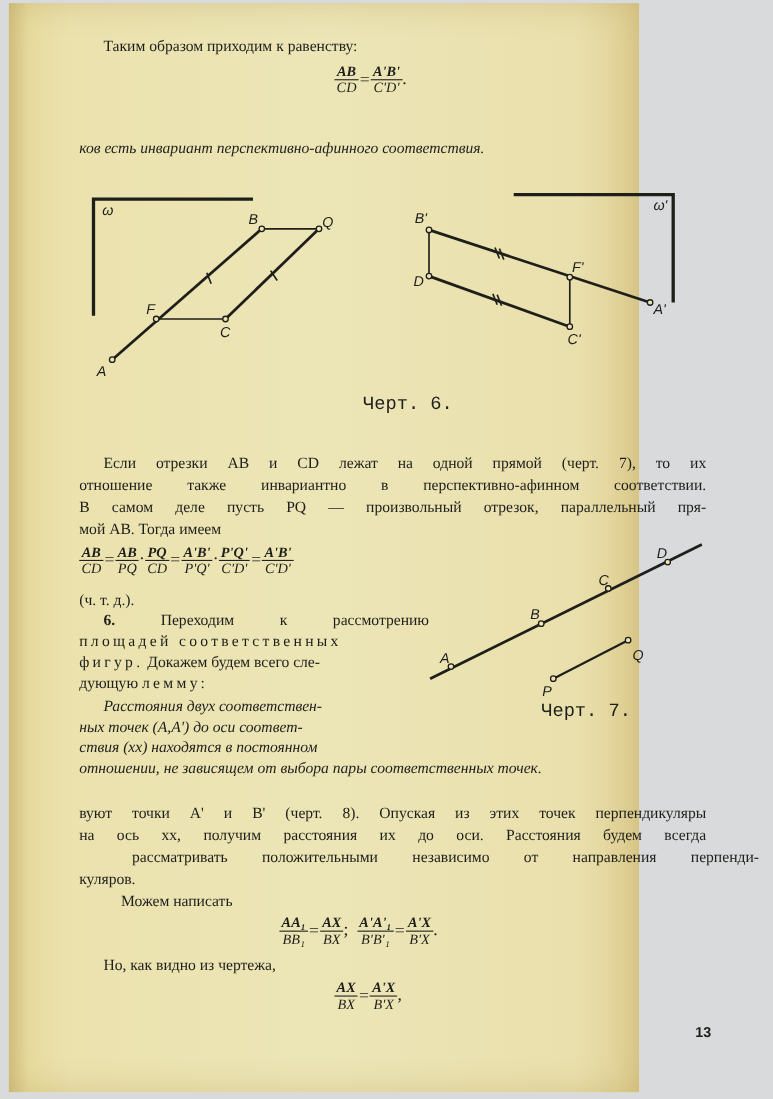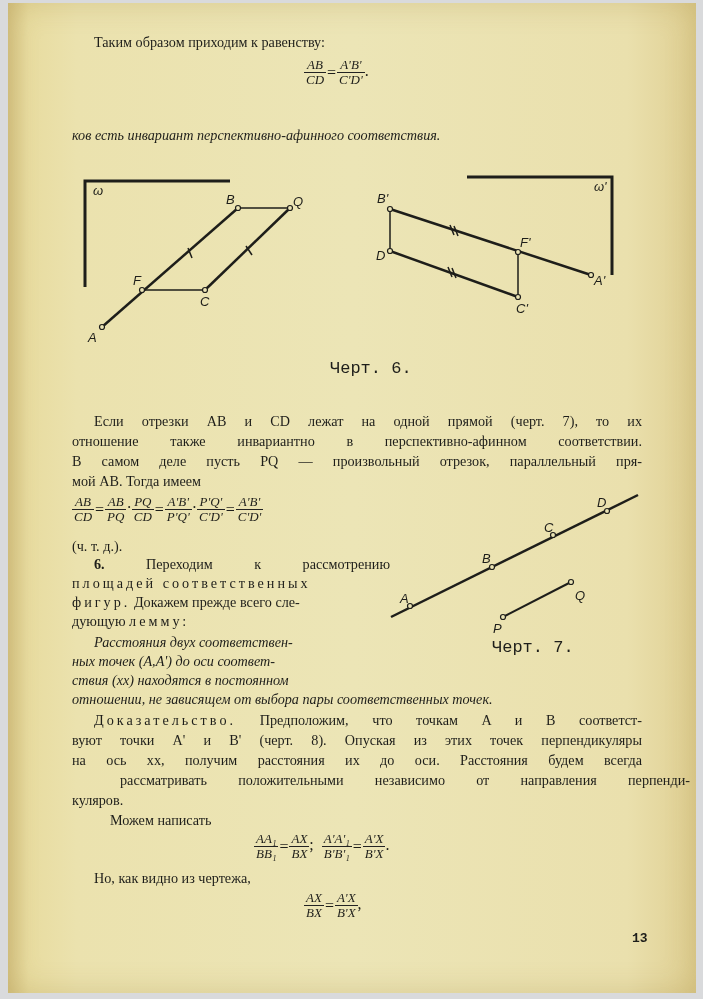--- a/index.html
+++ b/index.html
@@ -3,36 +3,36 @@
 <meta charset="utf-8">
 <style>
   html, body { margin: 0; padding: 0; }
   body {
     width: 703px; height: 999px; overflow: hidden;
     background: #d9dadc;
     font-family: "Liberation Serif", "DejaVu Serif", serif;
     color: #1e1e1a;
   }
   .page {
-    position: absolute; left: 8px; top: 3px; width: 688px; height: 990px;
+    position: absolute; left: 8px; top: 3px; width: 573px; height: 990px;
     background: linear-gradient(90deg, #d8c788 0%, #e8dca0 3%, #ebe2ae 10%, #ece5b6 50%, #eae0ad 90%, #dfcf92 100%);
     box-shadow: inset 0 0 30px rgba(150,120,40,0.25);
   }
   .t { position: absolute; font-size: 14.2px; line-height: 19px; white-space: nowrap; }
   .it { font-style: italic; }
   .bold { font-weight: bold; }
   .sp { letter-spacing: 3px; }
   .just { text-align: justify; text-align-last: justify; }
   .frac { display: inline-block; vertical-align: middle; text-align: center; font-style: italic; font-size: 13px; line-height: 14px; }
-  .frac .num { display: block; border-bottom: 1px solid #222; padding: 0 2px; }
+  .frac .num { display: block; border-bottom: 1px solid #222; padding: 0 2px; font-weight: bold; }
   .frac .den { display: block; padding: 0 2px; }
   .eq { font-size: 16px; vertical-align: middle; margin: 0 1px; }
   .formula { position: absolute; white-space: nowrap; font-family: "Liberation Serif", serif; }
   .caption { position: absolute; font-size: 17px; font-family: Liberation Mono, monospace; text-align: center; }
-  .pagenum { position: absolute; font-size: 13px; font-weight: bold; font-family: Liberation Mono, monospace; }
+  .pagenum { position: absolute; font-size: 13px; font-weight: bold; font-family: Liberation Sans, sans-serif; }
   svg text { font-family: "Liberation Sans", sans-serif; font-style: italic; font-size: 13px; fill: #1e1e1a; }
 </style>
 </head>
 <body>
 
 <div class="page">
 
   <div class="t" style="left:86px; top:30px;">Таким образом приходим к равенству:</div>
 
   <div class="formula" style="left:296px; top:55px;">
@@ -109,21 +109,21 @@
     <span class="frac"><span class="num">AB</span><span class="den">CD</span></span><span class="eq">=</span><span class="frac"><span class="num">AB</span><span class="den">PQ</span></span><span>·</span><span class="frac"><span class="num">PQ</span><span class="den">CD</span></span><span class="eq">=</span><span class="frac"><span class="num">A'B'</span><span class="den">P'Q'</span></span><span>·</span><span class="frac"><span class="num">P'Q'</span><span class="den">C'D'</span></span><span class="eq">=</span><span class="frac"><span class="num">A'B'</span><span class="den">C'D'</span></span>
   </div>
 
   <div class="t" style="left:64px; top:534px;">(ч. т. д.).</div>
 
   <div class="t just" style="left:86px; top:552px; width:296px;">
     <span class="bold">6.</span> <span>Переходим к рассмотрению</span>
   </div>
   <div class="t sp" style="left:64px; top:571px; width:320px;">площадей соответственных</div>
   <div class="t" style="left:64px; top:590px;">
-    <span class="sp">фигур.</span><span> Докажем прежде всего сле-</span>
+    <span class="sp">фигур.</span><span> Докажем будем всего сле-</span>
   </div>
   <div class="t" style="left:64px; top:609px;">
     <span>дующую </span><span class="sp">лемму:</span>
   </div>
 
   <div class="t it" style="left:86px; top:630px;">Расстояния двух соответствен-</div>
   <div class="t it" style="left:64px; top:649px;">ных точек (A,A') до оси соответ-</div>
   <div class="t it" style="left:64px; top:668px;">ствия (xx) находятся в постоянном</div>
   <div class="t it" style="left:64px; top:687px;">отношении, не зависящем от выбора пары соответственных точек.</div>
 
@@ -142,23 +142,20 @@
     </g>
     <text x="12" y="120">A</text>
     <text x="94" y="80">B</text>
     <text x="156" y="49">C</text>
     <text x="209" y="24">D</text>
     <text x="105" y="150">P</text>
     <text x="187" y="117">Q</text>
   </svg>
   <div class="caption" style="left:484px; top:635px;">Черт. 7.</div>
 
-  <div class="t just" style="left:86px; top:708px; width:548px;">
-    <span class="sp">Доказательство.</span><span> Предположим, что точкам A и B соответст-</span>
-  </div>
   <div class="t just" style="left:64px; top:728px; width:570px;">вуют точки A' и B' (черт. 8). Опуская из этих точек перпендикуляры</div>
   <div class="t just" style="left:64px; top:748px; width:570px;">на ось xx, получим расстояния их до оси. Расстояния будем всегда</div>
   <div class="t just" style="left:64px; top:768px; width:570px;margin-left:48px;">рассматривать положительными независимо от направления перпенди-</div>
   <div class="t" style="left:64px; top:788px;">куляров.</div>
   <div class="t" style="left:102px; top:808px;">Можем написать</div>
 
   <div class="formula" style="left:246px; top:829px;">
     <span class="frac"><span class="num">AA₁</span><span class="den">BB₁</span></span><span class="eq">=</span><span class="frac"><span class="num">AX</span><span class="den">BX</span></span><span>;</span>&nbsp;&nbsp;<span class="frac"><span class="num">A'A'₁</span><span class="den">B'B'₁</span></span><span class="eq">=</span><span class="frac"><span class="num">A'X</span><span class="den">B'X</span></span><span>.</span>
   </div>
 

